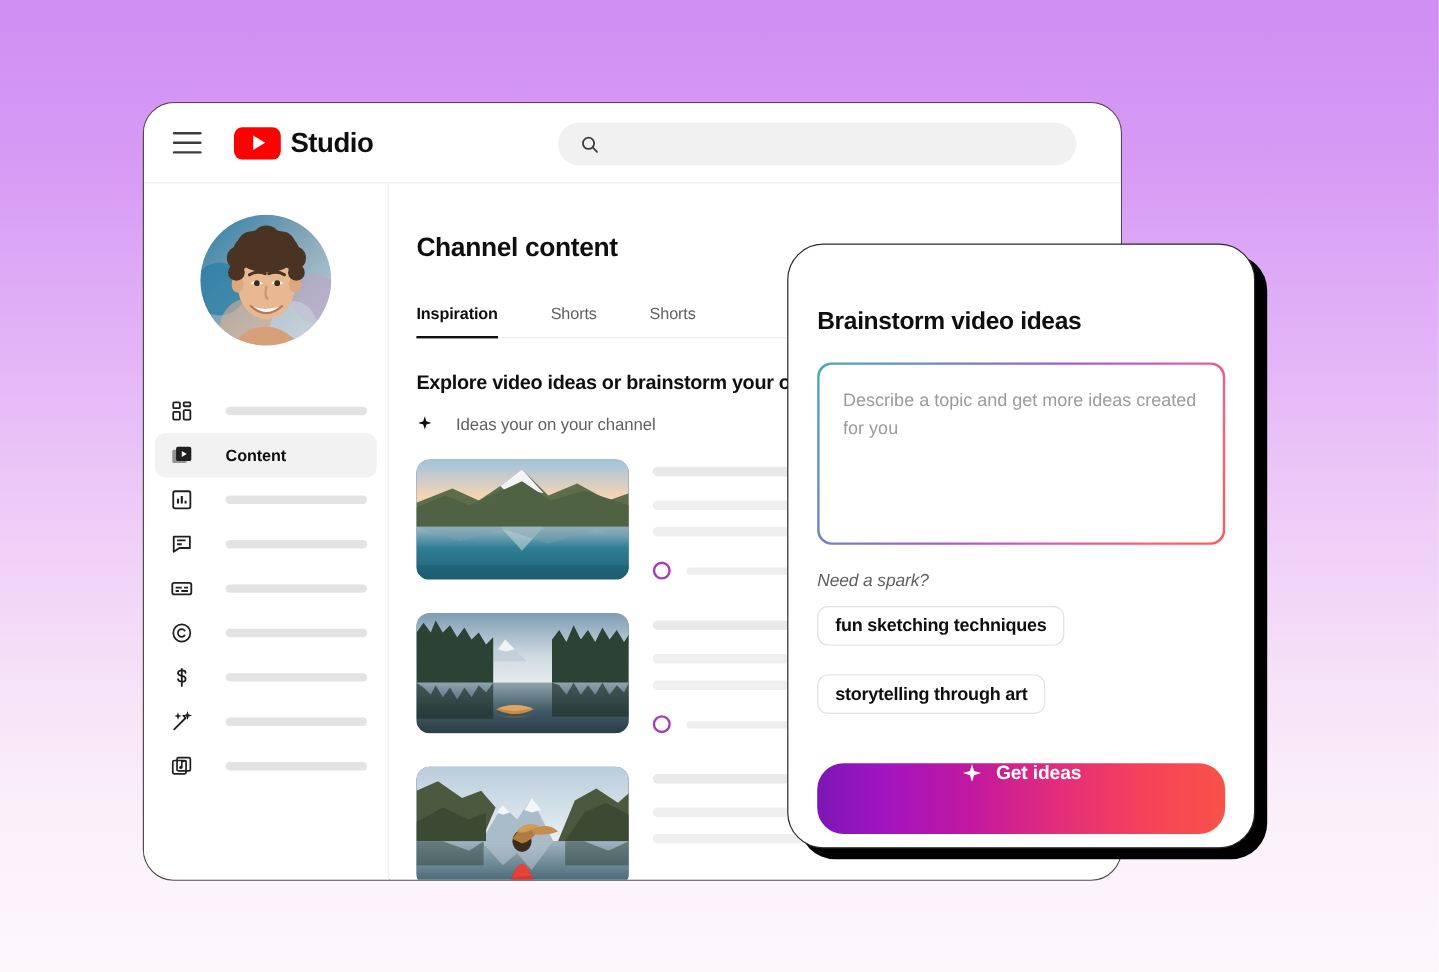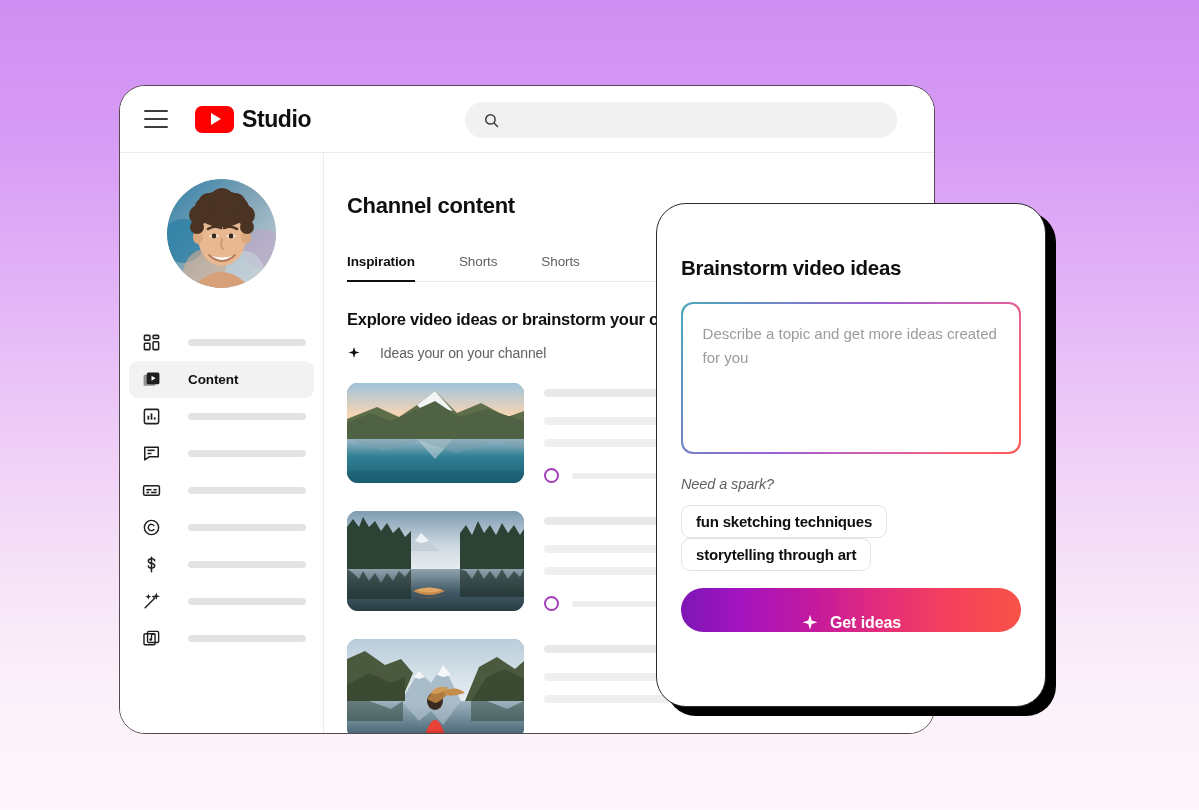--- a/index.html
+++ b/index.html
@@ -223,31 +223,31 @@
     margin-top: 22px; font-size: 14.5px; font-style: italic;
     color: #5f5f5f; letter-spacing: -0.1px;
   }
   .chips { margin-top: 13px; }
   .chip {
     display: inline-block;
     border: 1px solid #e2e2e2; border-radius: 9px;
     background: #ffffff;
     padding: 7px 14px;
     font-size: 15px; font-weight: 600; color: #0f0f0f;
-    margin-bottom: 0; cursor: pointer; letter-spacing: -0.2px;
+    margin-bottom: 24px; cursor: pointer; letter-spacing: -0.2px;
   }
   .cta {
     margin-top: 17px;
-    height: 44px; width: 100%;
+    height: 59px; width: 100%;
     border: none; border-radius: 22px;
     background: linear-gradient(90deg,
       #7d16b5 0%, #a314c0 17%, #c2189f 38%, #e22c7c 58%, #f5425a 80%, #f85248 100%);
     color: #ffffff; font-size: 16px; font-weight: 700;
     font-family: "Liberation Sans", sans-serif;
-    display: flex; align-items: flex-end; justify-content: center;
+    display: flex; align-items: flex-start; justify-content: center;
     cursor: pointer; letter-spacing: -0.1px;
   }
   .cta .cta-spark { width: 18px; height: 18px; margin-right: 11px; }
 </style>
 </head>
 <body>
 
 <div class="app-window">
 
   <div class="topbar">

